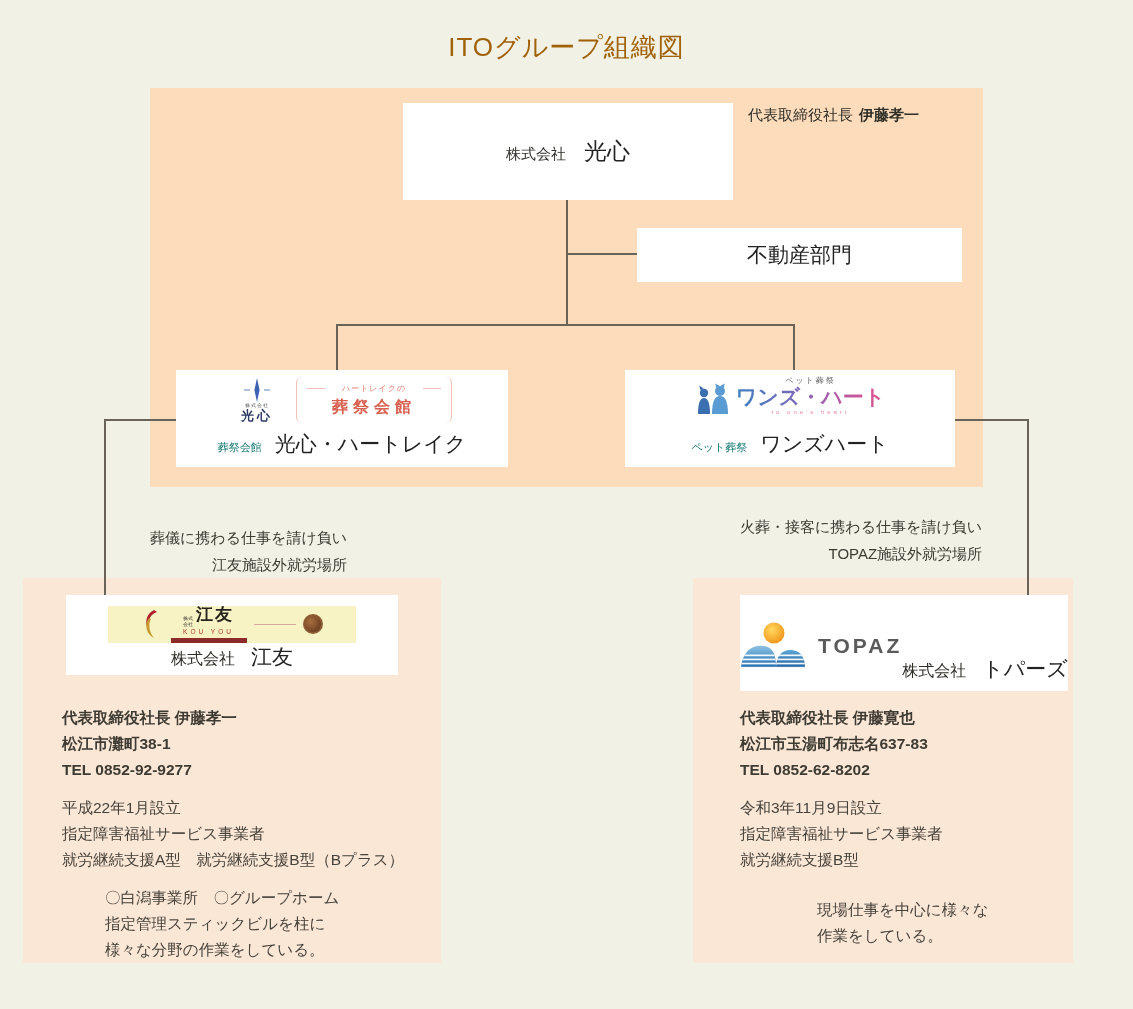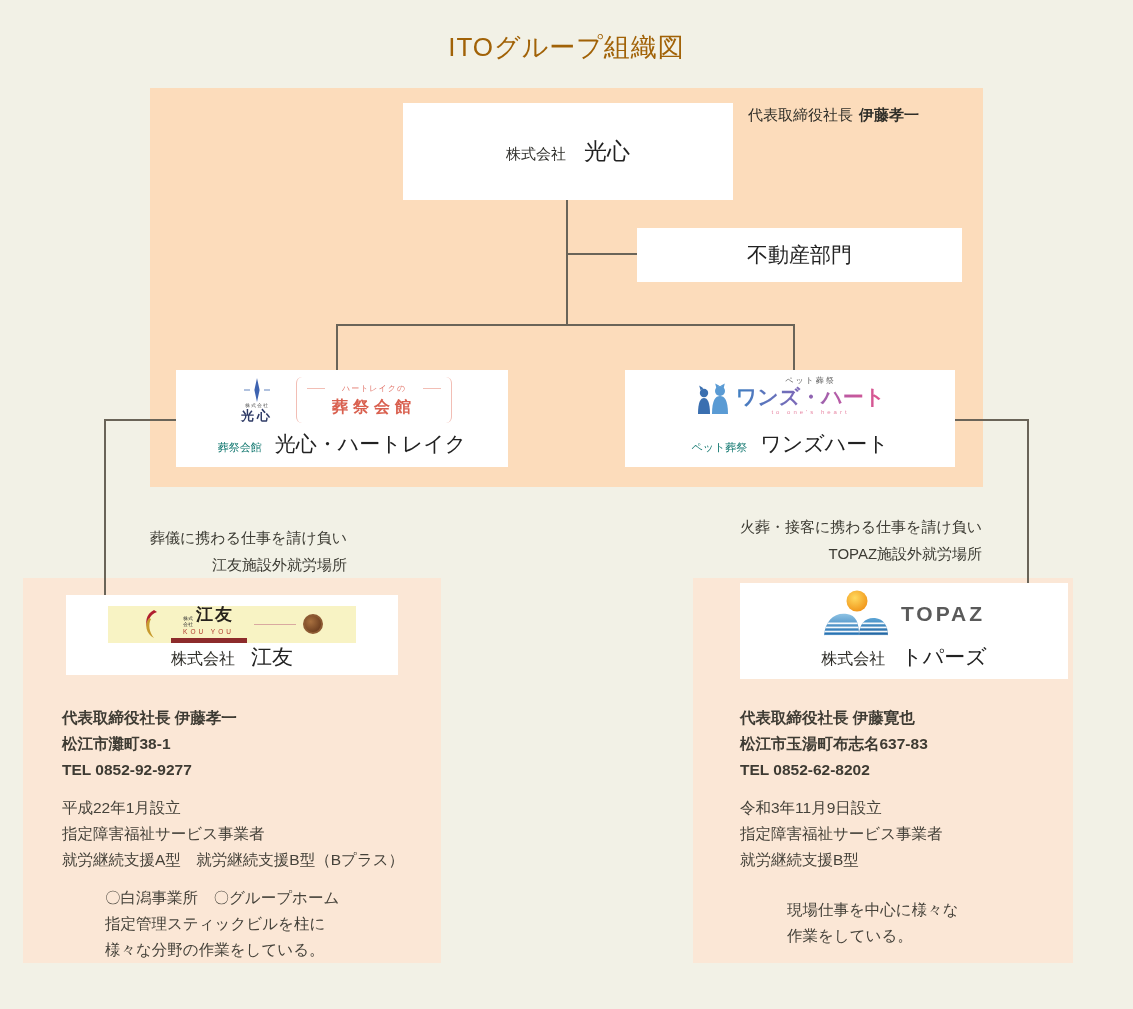--- a/index.html
+++ b/index.html
@@ -60,21 +60,21 @@
     -webkit-background-clip:text;background-clip:text;color:transparent;}
   .wans-sub{font-size:6px;color:#e88aa6;letter-spacing:3px;margin-top:2px;}
 
   
   .note{position:absolute;font-size:15px;line-height:27px;color:#3c3b33;text-align:right;}
   .note-left{left:150px;top:524px;}
   .note-right{left:740px;top:513px;}
 
   
   .box-koyu{left:66px;top:595px;width:332px;height:80px;display:flex;flex-direction:column;align-items:center;padding-top:11px;box-sizing:border-box;}
-  .box-topaz{left:740px;top:583px;width:328px;height:96px;display:flex;flex-direction:column;align-items:center;padding-top:6px;box-sizing:border-box;}
+  .box-topaz{left:740px;top:595px;width:328px;height:96px;display:flex;flex-direction:row;align-items:center;padding-top:6px;box-sizing:border-box;}
   .sub-label{margin-top:auto;margin-bottom:8px;display:flex;align-items:baseline;gap:16px;}
   .sub-label .pfx{font-size:16px;color:#2e2d28;}
   .sub-label .nm{font-size:21px;color:#222;}
 
   
   .koyu-banner{width:248px;height:42px;background:#f8f3c4;display:flex;align-items:center;justify-content:center;gap:7px;}
   .koyu-center{display:flex;flex-direction:column;align-items:center;line-height:1;}
   .koyu-toprow{display:flex;align-items:baseline;gap:3px;}
   .koyu-tiny{font-size:5px;color:#333;line-height:1.2;text-align:right;}
   .koyu-name{font-family:"Liberation Serif","DejaVu Serif",serif;font-size:17px;font-weight:700;color:#26221c;letter-spacing:2px;}
@@ -89,21 +89,21 @@
   .topaz-logo{display:flex;align-items:center;gap:10px;}
   .topaz-text{font-size:21px;font-weight:600;color:#5a5a5a;letter-spacing:3px;}
 
   
   .details{position:absolute;font-size:15.5px;line-height:26px;color:#45423a;}
   .details-left{left:62px;top:705px;width:380px;}
   .details-right{left:740px;top:705px;width:340px;}
   .blk{margin:0 0 12px 0;}
   .blk.contact{font-weight:600;color:#3e3b33;}
   .blk.acts-left{margin-left:43px;}
-  .blk.acts-right{margin-left:47px;}
+  .blk.acts-right{margin-left:77px;}
 </style>
 </head>
 <body>
 
 <div>
 
   <div class="page-title">ITOグループ組織図</div>
 
   <div class="panel" style="left:150px;top:88px;width:833px;height:399px;"></div>
 

